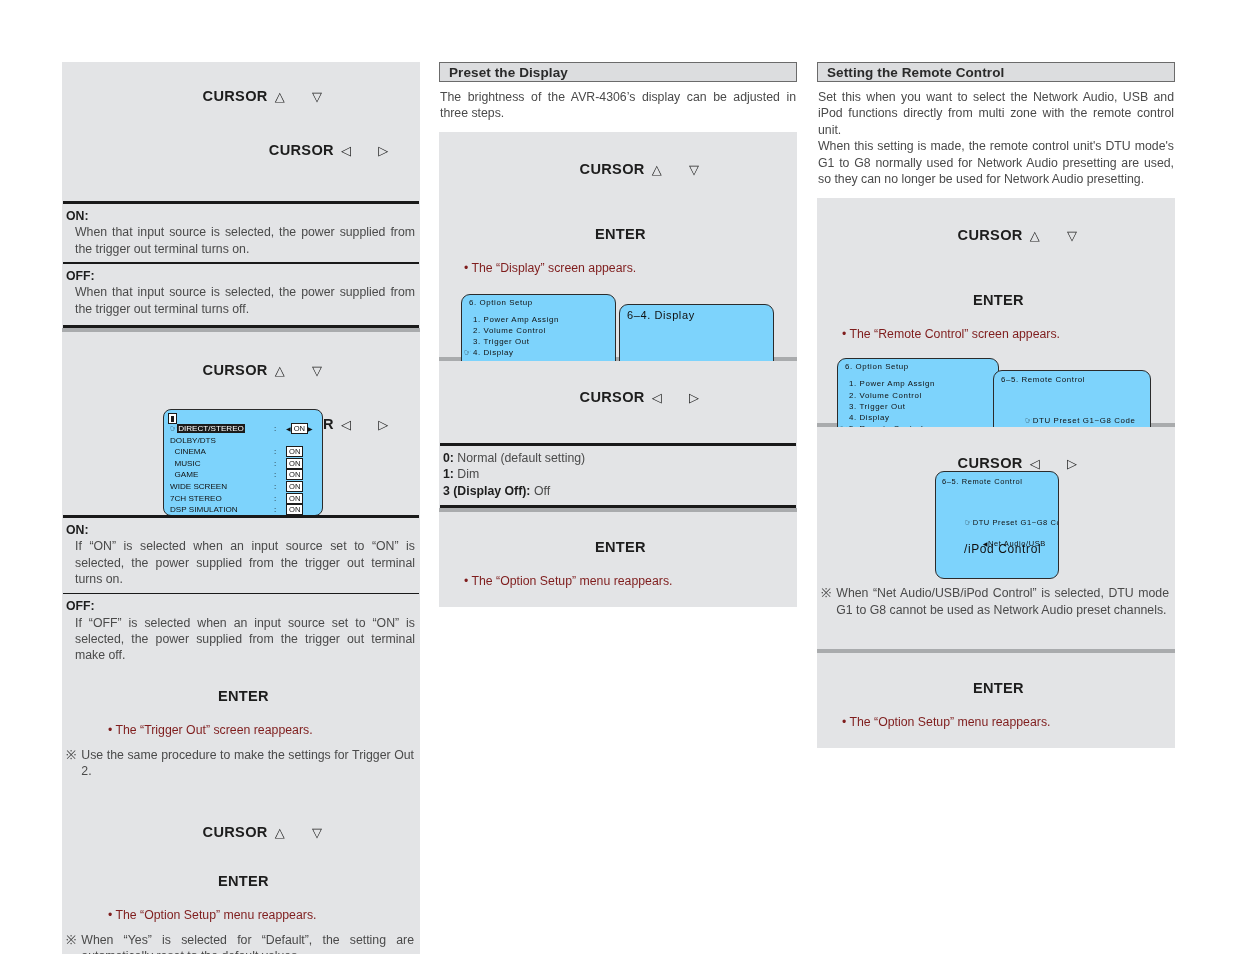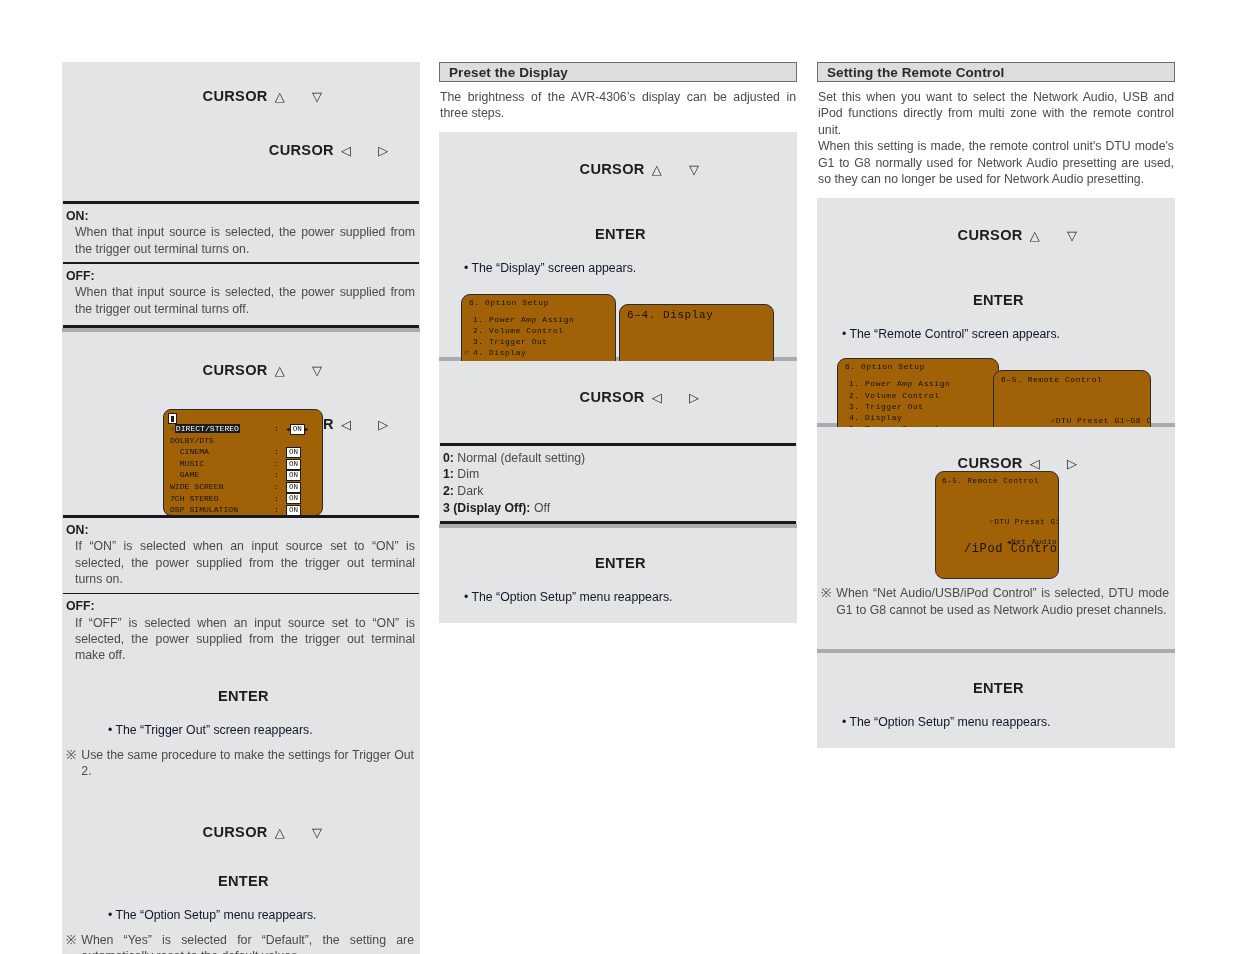--- a/index.html
+++ b/index.html
@@ -87,21 +87,21 @@
   }
   .kc-center { text-align: center; }
   .arrow {
     font-weight: normal;
     font-size: 13px;
     display: inline-block;
   }
 
   .bullet {
     font-size: 12.3px;
-    color: #0f172a;
+    color: #7f1d1d;
     line-height: 16px;
   }
   .bullet-row {
     padding-left: 46px;
     margin-top: 2px;
   }
 
   .note {
     font-size: 12.3px;
     color: #4a4a4a;
@@ -129,24 +129,24 @@
     text-align: justify;
   }
 
   .optline { font-size: 12.3px; line-height: 16.6px; color: #4a4a4a; }
   .optline b { color: #1d1d1d; }
 
   
   .osd-wrap { position: relative; }
   .osd {
     position: absolute;
-    background: #a16207;
+    background: #7dd3fc;
     border: 1.4px solid #2b2b2b;
     border-radius: 9px;
-    font-family: Liberation Mono, monospace;
+    font-family: Liberation Sans, sans-serif;
     color: #111;
     overflow: hidden;
     box-sizing: border-box;
   }
   .osd .ln {
     white-space: pre;
     letter-spacing: .6px;
   }
 
   .osd-title { font-weight: normal; }
@@ -390,21 +390,20 @@
 
     <div class="panel" style="padding-top:12px;">
       <div class="keyline kc-center" style="padding-left:8px;">
         <span>CURSOR</span><span class="arrow" style="padding-left:7px;">◁</span><span class="arrow" style="padding-left:27px;">▷</span>
       </div>
       <div style="height:22px;"></div>
       <div class="rule-black"></div>
       <div id="dimmer-options" style="padding:4px 5px 5px 4px;">
           <div class="optline"><b>0:</b><span> Normal (default setting)</span></div>
           <div class="optline"><b>1:</b><span> Dim</span></div>
-          <div class="optline"><b>2:</b><span> Dark</span></div>
           <div class="optline"><b>3 (Display Off):</b><span> Off</span></div>
         </div>
       <div class="rule-black"></div>
     </div>
 
     <div class="bar-grey"></div>
 
     <div class="panel" style="padding-top:11px;padding-bottom:18px;">
       <div class="keyline kc-center" style="padding-right:30px;">
         <span>ENTER</span>

